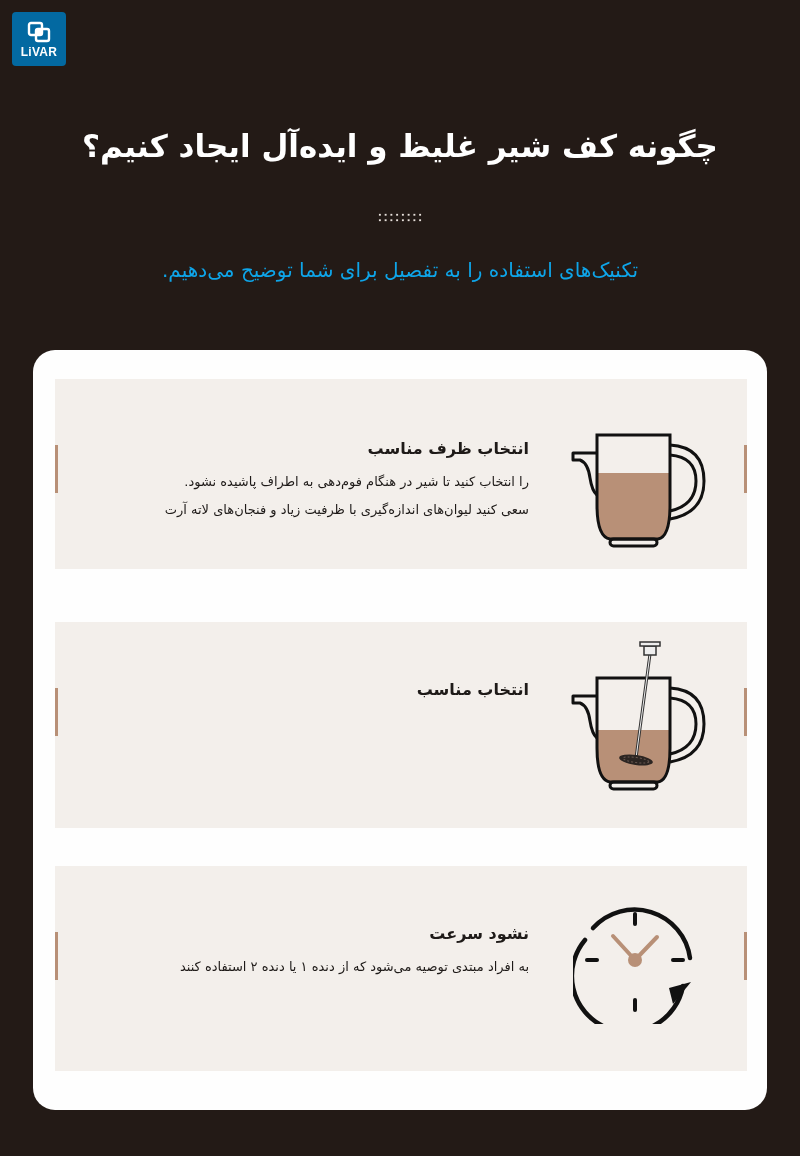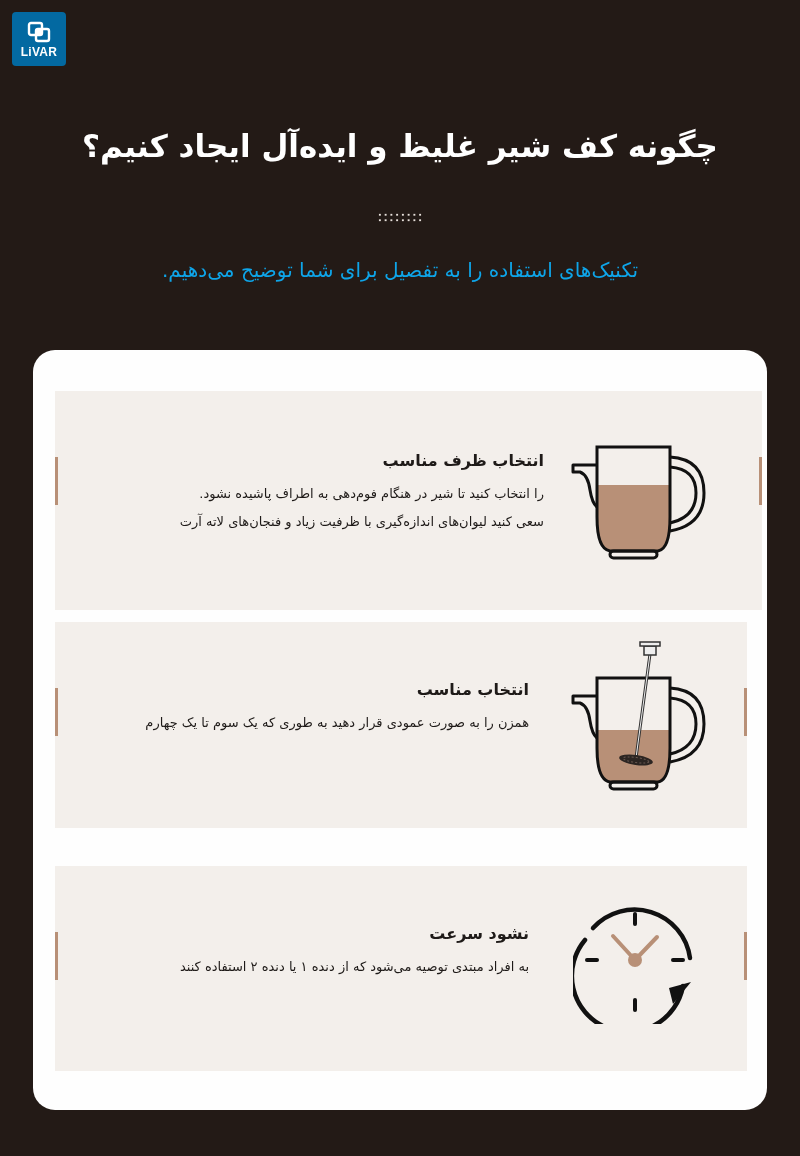--- a/index.html
+++ b/index.html
@@ -69,21 +69,21 @@
   </svg>
   <div class="logo-text">LiVAR</div>
 </div>
 
 <div class="title">چگونه کف شیر غلیظ و ایده‌آل ایجاد کنیم؟</div>
 <div class="dots"></div>
 <div class="subtitle">تکنیک‌های استفاده را به تفصیل برای شما توضیح می‌دهیم.</div>
 
 <div class="card">
 
-  <div class="panel" style="top:41px; height:219px;padding-left:15px;">
+  <div class="panel" style="top:29px; height:190px;">
     <div class="bar left" style="top:66px;"></div>
     <div class="bar right" style="top:66px;"></div>
     <svg class="icon" style="left:515px; top:54px;" width="140" height="116" viewBox="0 0 140 116">
       <path d="M27 40 L27 72 Q 27 104 40 106 L 88 106 Q 100 104 100 72 L100 40 Z" fill="#b89077"></path>
       <path d="M27 2 L100 2 L100 72 Q 100 104 88 106 L 40 106 Q 27 104 27 72 Z" fill="none" stroke="#111" stroke-width="3"></path>
       <line x1="27" y1="68" x2="100" y2="68" stroke="#b89077" stroke-width="0"></line>
       <path d="M27 20 L3 20 L3 27 L10 27 Q 18 30 20 45 Q 22 58 27 62" fill="none" stroke="#111" stroke-width="3" stroke-linejoin="round"></path>
       <path d="M100 12 Q 134 14 134 48 Q 134 80 100 86" fill="none" stroke="#111" stroke-width="3"></path>
       <path d="M100 22 Q 126 24 126 48 Q 126 72 100 78" fill="none" stroke="#111" stroke-width="3"></path>
       <rect x="40" y="106" width="47" height="7" rx="3.5" fill="none" stroke="#111" stroke-width="3"></rect>
@@ -107,21 +107,20 @@
       <rect x="40" y="142" width="47" height="7" rx="3.5" fill="none" stroke="#111" stroke-width="3"></rect>
       <line x1="80" y1="14" x2="66" y2="118" stroke="#333" stroke-width="3"></line>
       <line x1="80" y1="14" x2="66" y2="118" stroke="#eee" stroke-width="1"></line>
       <rect x="74" y="6" width="12" height="9" fill="#eee" stroke="#333" stroke-width="1.5"></rect>
       <rect x="70" y="2" width="20" height="4" fill="#eee" stroke="#333" stroke-width="1.5"></rect>
       <ellipse cx="66" cy="120" rx="17" ry="5" transform="rotate(8 66 120)" fill="#2c2522"></ellipse>
       <ellipse cx="66" cy="120" rx="13" ry="2.5" transform="rotate(8 66 120)" fill="none" stroke="#6b5a52" stroke-width="1" stroke-dasharray="2 2"></ellipse>
     </svg>
     <div class="text" style="top:58px;">
       <h3>انتخاب مناسب</h3>
-      <p>همزن را به صورت عمودی قرار دهید به طوری که یک سوم تا یک چهارم</p>
     </div>
   </div>
 
   <div class="panel" style="top:516px; height:205px;">
     <div class="bar left" style="top:66px;"></div>
     <div class="bar right" style="top:66px;"></div>
     <svg class="icon" style="left:518px; top:34px;" width="124" height="124" viewBox="0 0 124 124">
       <path d="M20 28 A 56 56 0 0 1 117 58" fill="none" stroke="#111" stroke-width="4.5" stroke-linecap="round"></path>
       <path d="M110 86 A 56 56 0 1 1 12 40" fill="none" stroke="#111" stroke-width="4.5" stroke-linecap="round"></path>
       <polygon points="118,82 100,104 96,88" fill="#111"></polygon>

